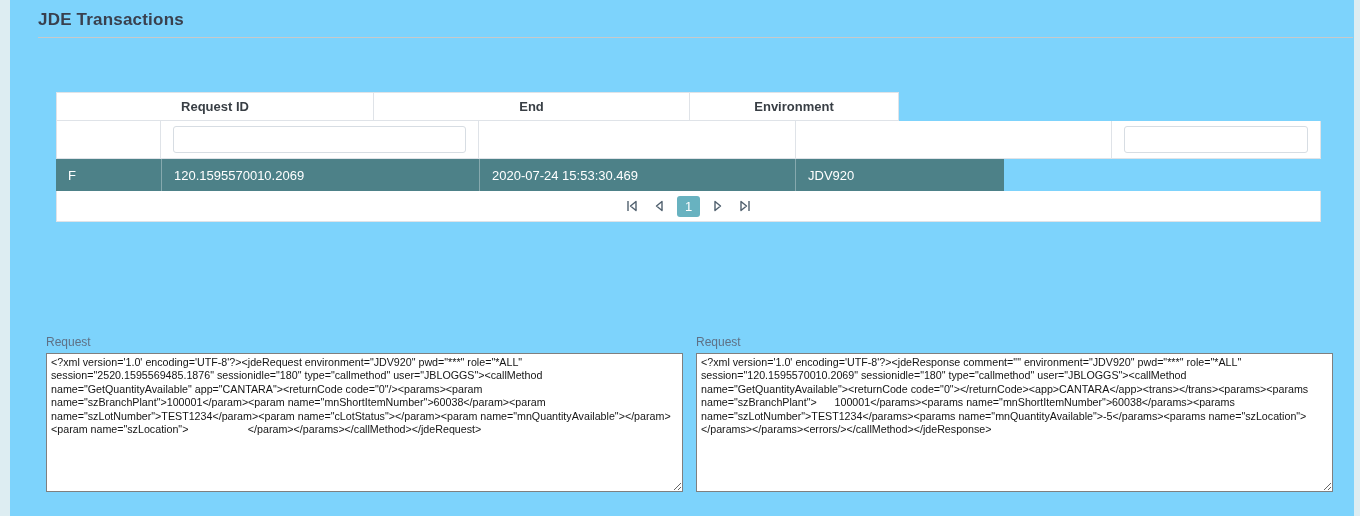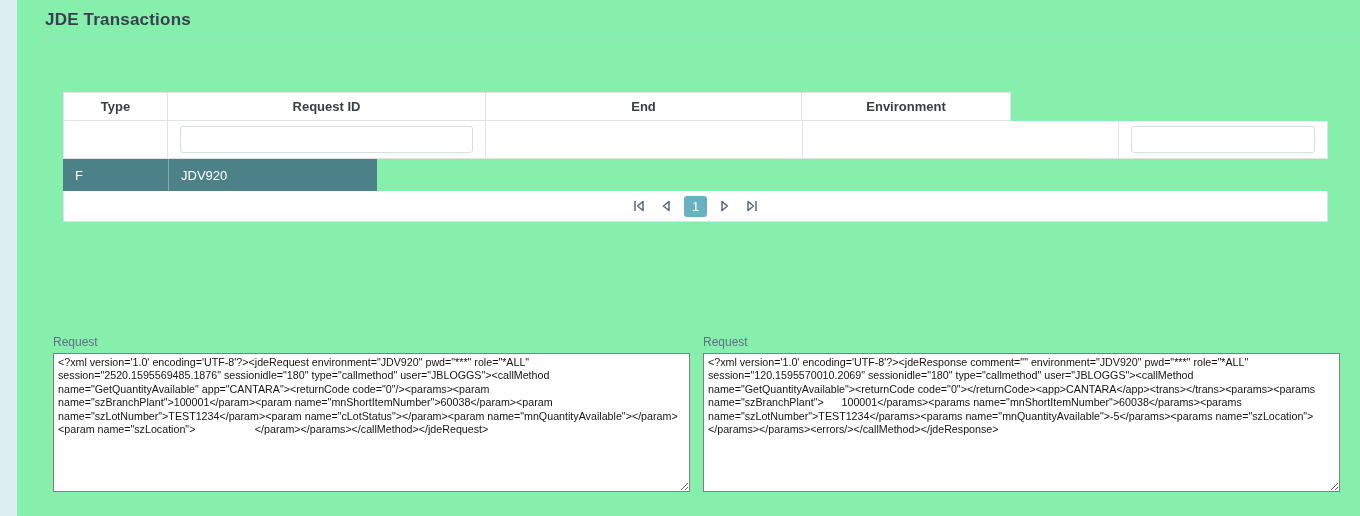--- a/index.html
+++ b/index.html
@@ -7,22 +7,21 @@
   body {
     font-family: "Liberation Sans", sans-serif;
     background: #ddedf2;
     position: relative;
     overflow: hidden;
   }
   .card {
     position: absolute;
     left: 10px; top: 0;
     width: 1344px; height: 516px;
-    background: #86efac;
-    margin-left: 7px;
+    background: #7dd3fc;
   }
   .title-bar {
     position: absolute;
     left: 28px; top: 10px;
     width: 1315px;
     border-bottom: 1px solid #c9c9c9;
     padding-bottom: 7px;
   }
   .title-bar h1 {
     font-size: 17px;
@@ -149,40 +148,41 @@
 
 <div class="card">
 
   <div class="title-bar">
     <h1>JDE Transactions</h1>
   </div>
 
   <div class="tbl">
 
     <div class="trow head">
-      <div class="cell c0">Type</div>
       <div class="cell c1">Request ID</div>
       <div class="cell c3">End</div>
       <div class="cell c4">Environment</div>
     </div>
 
     <div class="trow filters">
       <div class="cell c0"></div>
       <div class="cell c1">
         <input type="text" value="" style="">
       </div>
       <div class="cell c2"></div>
       <div class="cell c3"></div>
       <div class="cell c4">
         <input type="text" value="" style="">
       </div>
     </div>
 
     <div class="trow datarow">
       <div class="cell c0">F</div>
+      <div class="cell c1">120.1595570010.2069</div>
+      <div class="cell c3">2020-07-24 15:53:30.469</div>
       <div class="cell c4">JDV920</div>
     </div>
 
     <div class="pagerow">
       <button class="pgbtn">
         <span>
           <svg width="16" height="16" viewBox="0 0 16 16" fill="none" stroke="#50606e" stroke-width="1.4" stroke-linejoin="round">
             <line x1="4" y1="3" x2="4" y2="13"></line>
             <polygon points="12,3.5 6.5,8 12,12.5"></polygon>
           </svg>

